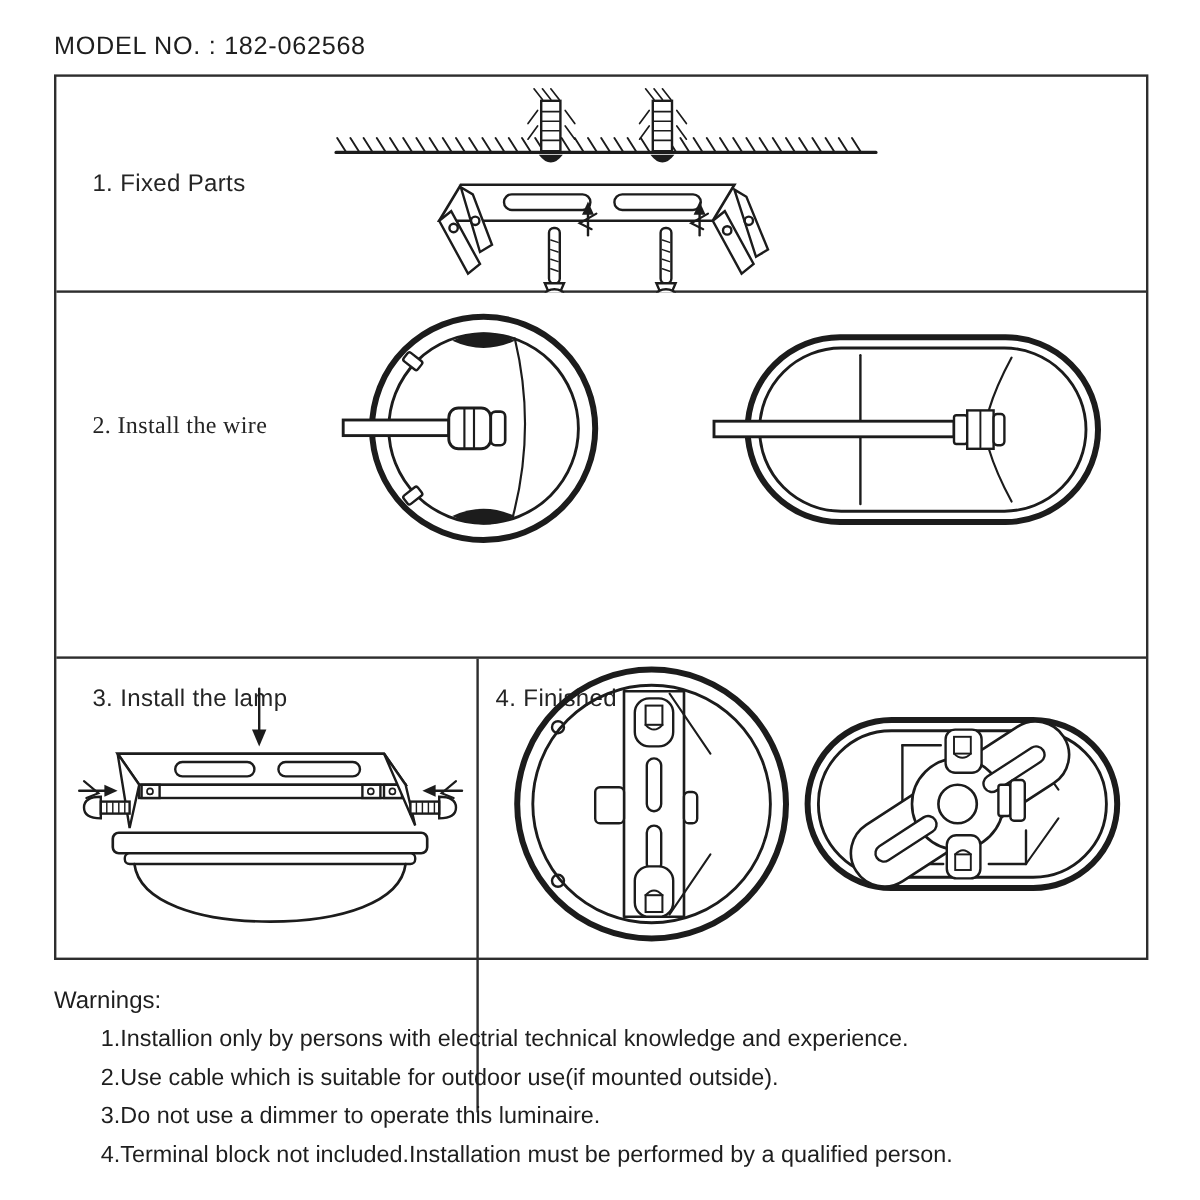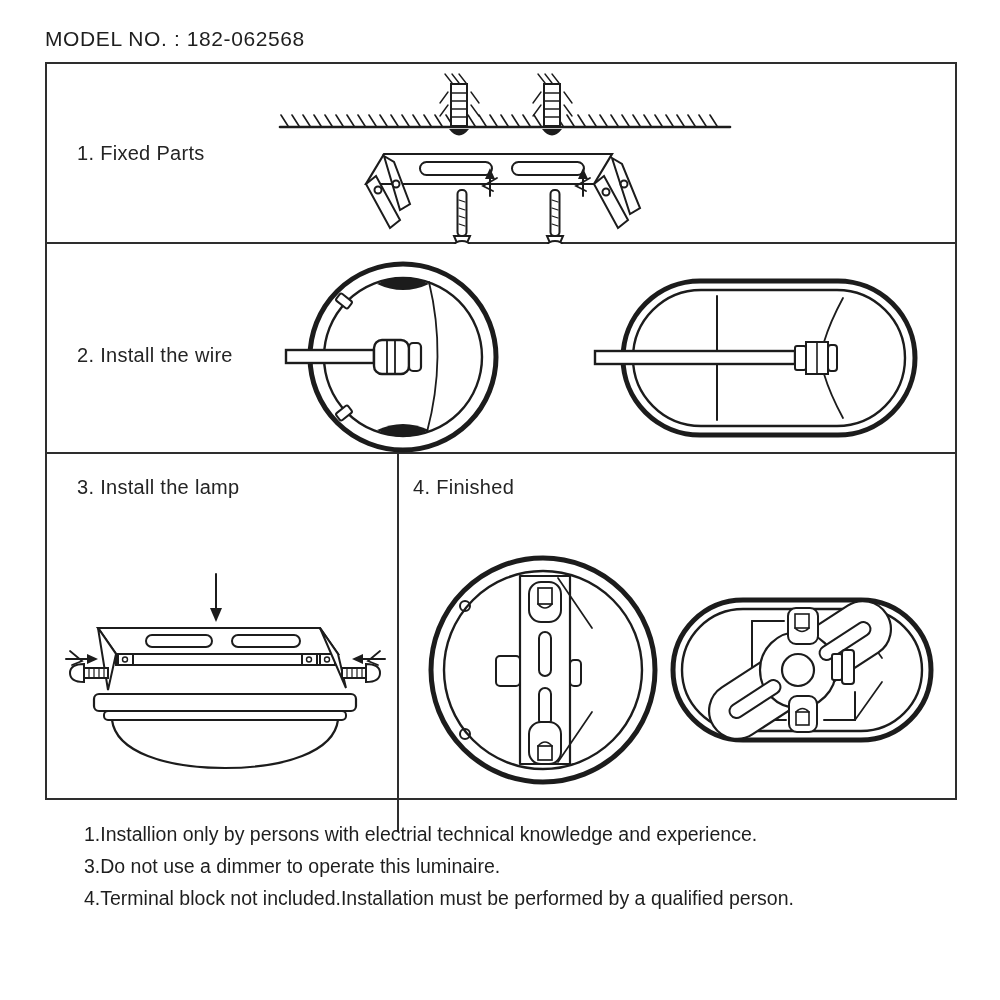--- a/index.html
+++ b/index.html
@@ -4,21 +4,21 @@
 <style>
   html,body{margin:0;padding:0;background:#ffffff;}
   .page{position:relative;width:1000px;height:1000px;background:#ffffff;
         font-family:"Liberation Sans",sans-serif;color:#1f1f1f;overflow:hidden;}
   .model-title{position:absolute;left:45px;top:27px;font-size:21px;
         letter-spacing:.6px;color:#1e1e1e;white-space:nowrap;}
   .grid{position:absolute;left:45px;top:62px;width:912px;height:738px;
         border:2px solid #2e2e2e;box-sizing:border-box;}
   .row{position:relative;box-sizing:border-box;}
   .row1{height:180px;border-bottom:2px solid #2e2e2e;}
-  .row2{height:210px;border-bottom:2px solid #2e2e2e;}
+  .row2{height:305px;border-bottom:2px solid #2e2e2e;font-family:Liberation Serif, serif;}
   .row3{height:378px;display:flex;}
   .cell-left{width:352px;border-right:2px solid #2e2e2e;box-sizing:border-box;position:relative;}
   .cell-right{flex:1;position:relative;text-align:center;}
   .step-label{position:absolute;font-size:20px;letter-spacing:.3px;color:#242424;white-space:nowrap;}
   .lbl-1{left:30px;top:78px;text-align:right;}
   .lbl-2{left:30px;top:100px;}
   .lbl-3{left:30px;top:22px;}
   .lbl-4{left:14px;top:22px;}
   .diagram{position:absolute;}
   .d1{left:272px;top:72px;}
@@ -219,18 +219,20 @@
       <rect x="408" y="86" width="58" height="14" rx="7" fill="#fff" transform="rotate(-33 437 93)"></rect>
       <rect x="318" y="144" width="58" height="14" rx="7" fill="#fff" transform="rotate(-33 347 151)"></rect>
       <circle cx="390" cy="122" r="16" fill="#fff" stroke-width="2.2"></circle>
       <rect x="424" y="106" width="10" height="26" rx="2" fill="#fff"></rect>
       <rect x="434" y="102" width="12" height="34" rx="3" fill="#fff"></rect>
     </g>
   </svg>
   </div>
 
   <div class="warnings">
+    <div class="w-title">Warnings:</div>
     <div class="w-item">1.Installion only by persons with electrial technical knowledge and experience.</div>
+    <div class="w-item">2.Use cable which is suitable for outdoor use(if mounted outside).</div>
     <div class="w-item">3.Do not use a dimmer to operate this luminaire.</div>
     <div class="w-item">4.Terminal block not included.Installation must be performed by a qualified person.</div>
   </div>
 
 </div>
 
 </body></html>

